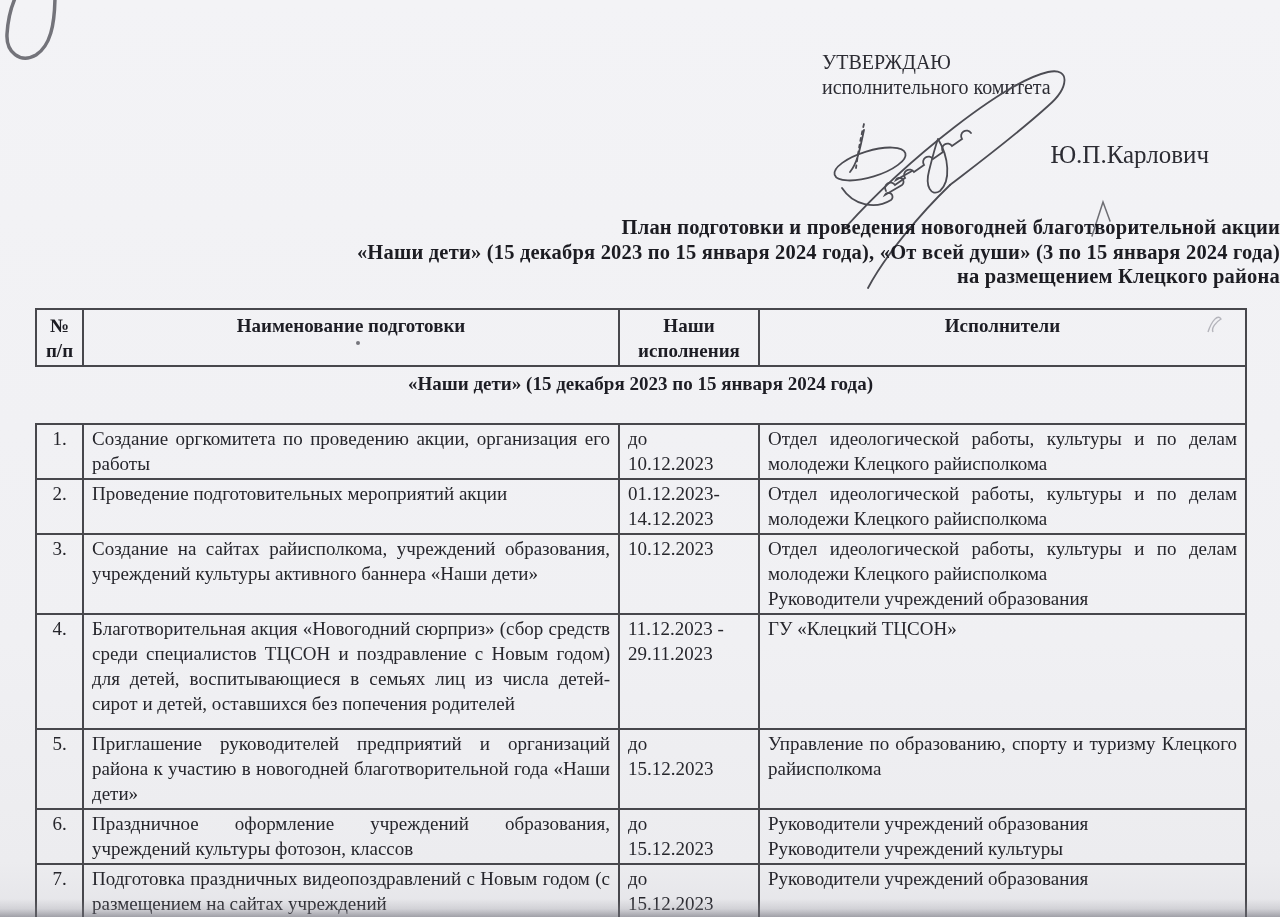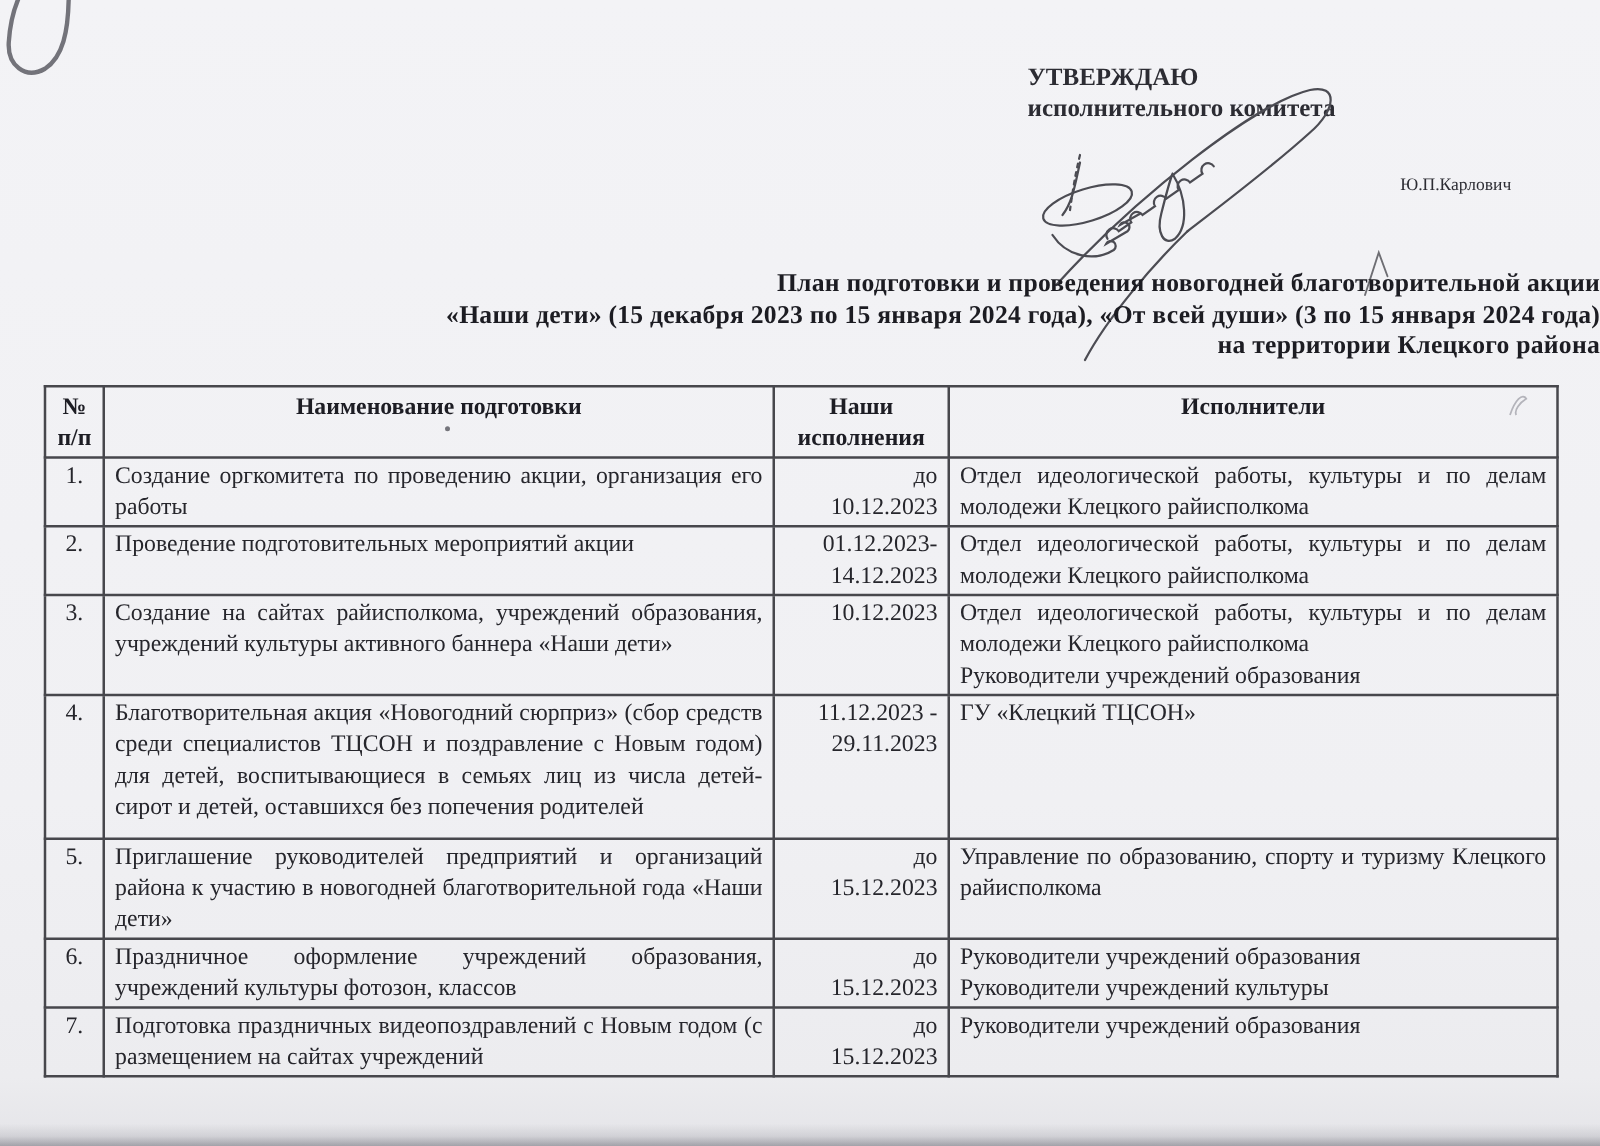--- a/index.html
+++ b/index.html
@@ -13,25 +13,24 @@
     margin:0 auto;
     background:linear-gradient(180deg,#f3f3f6 0%,#f0f0f3 70%,#ececef 94%,#e4e4e8 100%);
     overflow:hidden;
     color:#26262c;
   }
   
   .approval{
     position:absolute;left:822px;top:50px;
     font-size:20px;line-height:24.5px;
     color:#2c2c33;
-    font-weight:bold;
   }
   .signer{
     position:absolute;top:141px;right:71px;
-    font-size:14px;color:#2c2c33;
+    font-size:25px;color:#2c2c33;
   }
   
   .doc-title{
     position:absolute;left:0;top:215px;width:100%;
     text-align:right;font-weight:bold;
     font-size:20.5px;line-height:24.5px;
     color:#1c1c22;letter-spacing:.2px;
   }
   
   table.plan{
@@ -49,21 +48,21 @@
     padding:1px 8px 2px 8px;
     font-weight:normal;
   }
   table.plan th{
     font-weight:bold;text-align:center;color:#1d1d24;
     height:44px;padding-top:3px;
   }
   .pre{white-space:pre-line;}
   td.c-num{text-align:center;padding-top:2px;}
   td.c-name{text-align:justify;padding-left:10px;padding-right:10px;}
-  td.c-term{text-align:right;}
+  td.c-term{text-align:left;}
   td.c-exec{text-align:justify;margin-top:28px;}
   tr.section-row td{
     border-left:none;
     font-weight:bold;text-align:center;color:#1d1d24;
     height:50px;padding-top:4px;
   }
   tr.r1 td{height:48px;}
   tr.r2 td{height:48px;}
   tr.r3 td{height:68px;}
   tr.r4 td{height:110px;}
@@ -108,21 +107,21 @@
       <path d="M96 151 a5 5 0 1 1 9 -6 l10 -7 a5 5 0 1 1 9 -6 l10 -7 a5 5 0 1 1 9 -6 l10 -7 a5 5 0 1 1 9 -6 l10 -7 a5 5 0 1 1 9 -6"></path>
       <path d="M52 148 C63 165 85 170 101 160 a4 4 0 1 0 -6 -5 l17 -10 a4 4 0 1 0 -6 -5 l16 -9"></path>
       <path d="M74 84 C70 100 68 114 66 128" stroke-dasharray="3 4"></path>
       <path d="M302 196 L313 162 L320 181" stroke-width="1.5" opacity=".8"></path>
     </g>
   </svg>
 
   <div class="doc-title">
     <div>План подготовки и проведения новогодней благотворительной акции</div>
     <div>«Наши дети» (15 декабря 2023 по 15 января 2024 года), «От всей души» (3 по 15 января 2024 года)</div>
-    <div>на территории Клецкого района</div>
+    <div>на размещением Клецкого района</div>
   </div>
 
   <div class="artifact-dot"></div>
   <svg class="pencil-mark" width="24" height="28" viewBox="0 0 24 28">
     <path d="M5 22 C9 10 15 4 18 9 C13 12 8 18 10 22" fill="none" stroke="#9a9aa2" stroke-width="1.4" opacity=".7"></path>
   </svg>
 
   <table class="plan">
     <colgroup>
         <col class="c1">
@@ -134,20 +133,23 @@
       <tr>
         <th class="pre">№
 п/п</th>
         <th>Наименование подготовки</th>
         <th class="pre">Наши
 исполнения</th>
         <th>Исполнители</th>
       </tr>
     </thead>
     <tbody>
+      <tr class="section-row">
+        <td colspan="4">«Наши дети» (15 декабря 2023 по 15 января 2024 года)</td>
+      </tr>
       <tr class="r1">
         <td class="c-num">1.</td>
         <td class="c-name">Создание оргкомитета по проведению акции, организация его работы</td>
         <td class="c-term pre">до
 10.12.2023</td>
         <td class="c-exec pre">Отдел идеологической работы, культуры и по делам молодежи Клецкого райисполкома</td>
       </tr>
       <tr class="r2">
         <td class="c-num">2.</td>
         <td class="c-name">Проведение подготовительных мероприятий акции</td>

